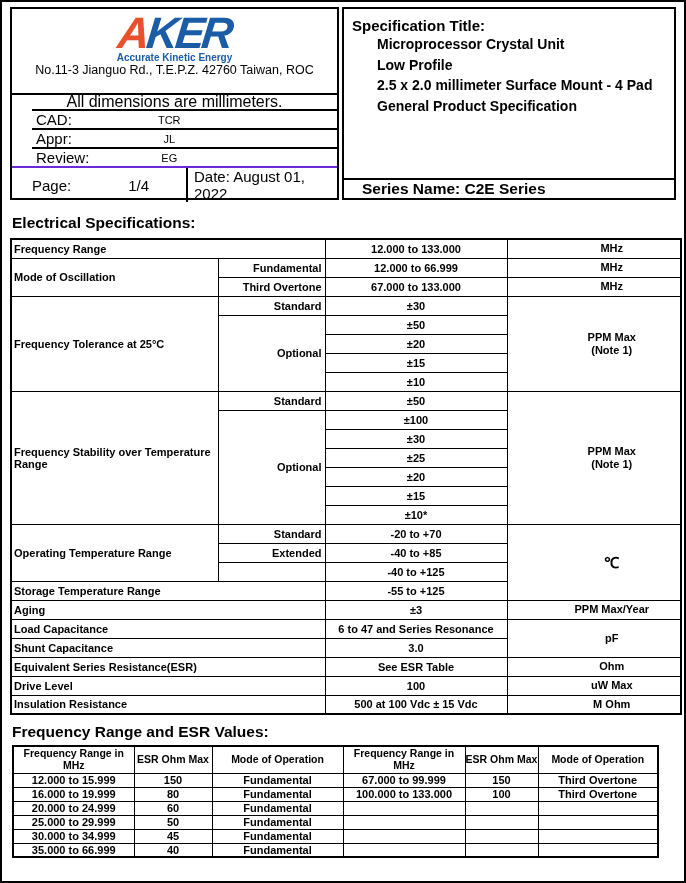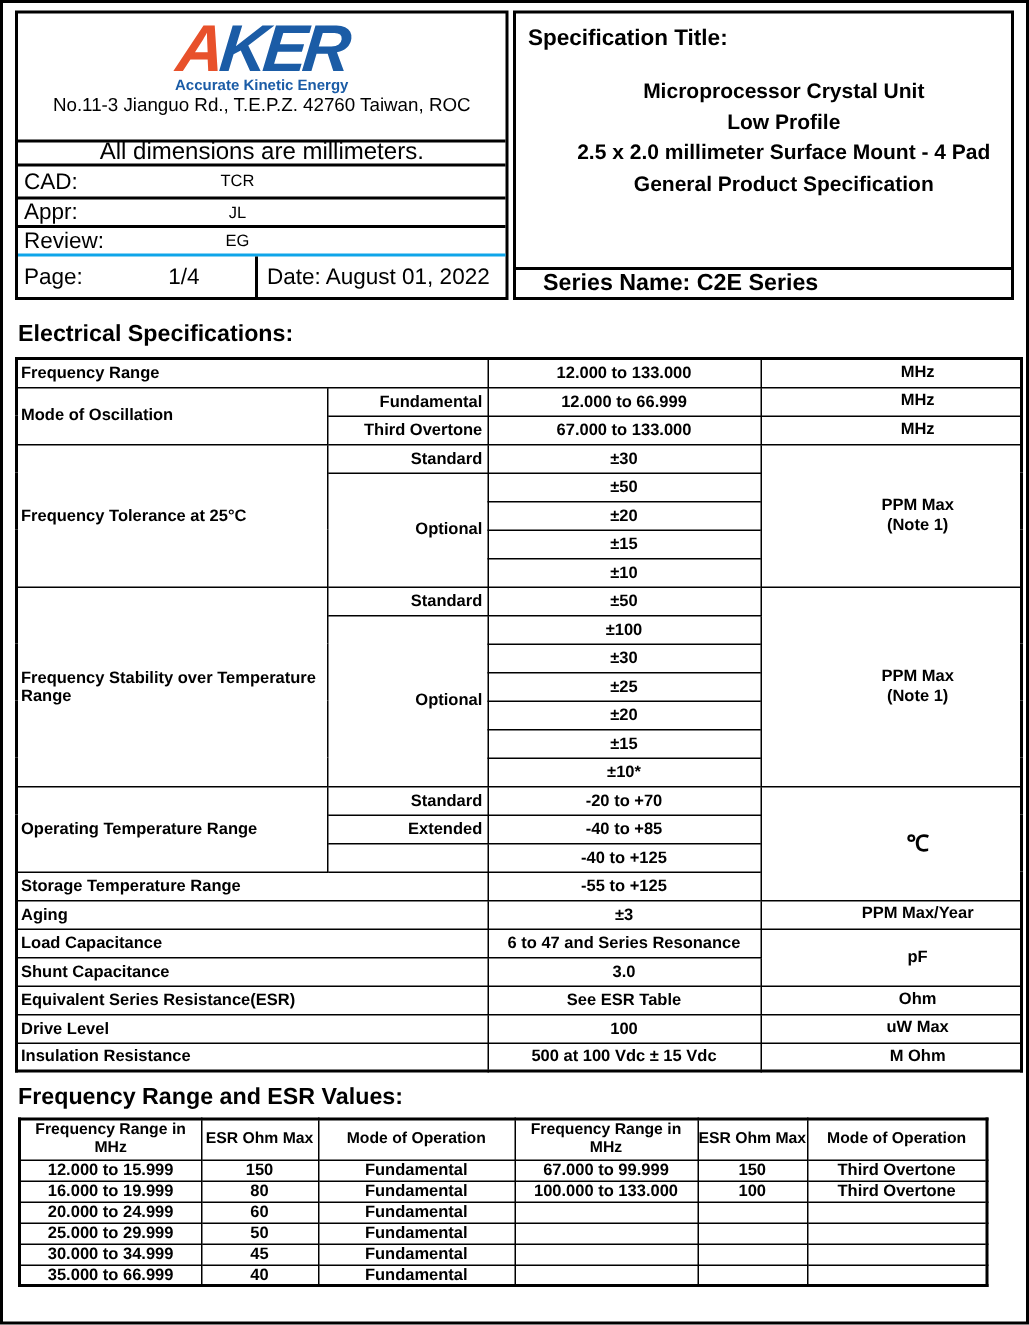--- a/index.html
+++ b/index.html
@@ -33,42 +33,42 @@
   .tagline { color: #1B5CA6; font-weight: bold; font-size: 10px; margin-top: -3px; }
   .address { margin-top: auto; font-size: 12.5px; padding-bottom: 20px; }
 
   .dim-note {
     height: 16px; border-top: 2px solid #000;
     font-size: 16px; display: flex; align-items: center; justify-content: center;
   }
   .field-row {
     border-top: 2px solid #000; position: relative;
     display: flex; align-items: center;
-    font-size: 15px; padding-left: 4px;
+    font-size: 15px; padding-left: 4px; margin-left: 20px;
   }
   .field-row.r1 { height: 22px; }
   .field-row.r2, .field-row.r3 { height: 19px; }
   .field-value {
     position: absolute; left: 45%; transform: translateX(-50%);
     font-size: 11px;
   }
-  .page-row { border-top: 2px solid #0ea5e9; flex: 1; display: flex; }
+  .page-row { border-top: 2px solid #6d28d9; flex: 1; display: flex; padding-left: 16px; }
   .page-cell {
     width: 160px; border-right: 2px solid #000; position: relative;
     display: flex; align-items: center; font-size: 15px; padding-left: 4px;
   }
   .page-value {
     position: absolute; left: 70%; transform: translateX(-50%); font-size: 15px;
   }
   .date-cell { flex: 1; display: flex; align-items: center; font-size: 15px; padding-left: 6px; }
 
   .title-box { flex: 1; height: 193px; border: 2.5px solid #000; display: flex; flex-direction: column; }
   .spec-title-cell { height: 176px; padding: 8px 6px 0 8px; }
   .spec-title-heading { font-weight: bold; font-size: 15px; }
-  .spec-title-lines { margin-top: 16px; padding-left: 25px; text-align: center; }
+  .spec-title-lines { padding-left: 25px; }
   .spec-title-line { font-weight: bold; font-size: 14px; line-height: 20.5px; }
   .series-cell {
     flex: 1; border-top: 2px solid #000; font-weight: bold; font-size: 15.5px;
     display: flex; align-items: center; padding-left: 18px;
   }
 
   
   .section-heading { font-weight: bold; font-size: 15.5px; margin: 14px 0 6px 10px; }
   .section-heading.second { margin: 8px 0 4px 10px; }
 

